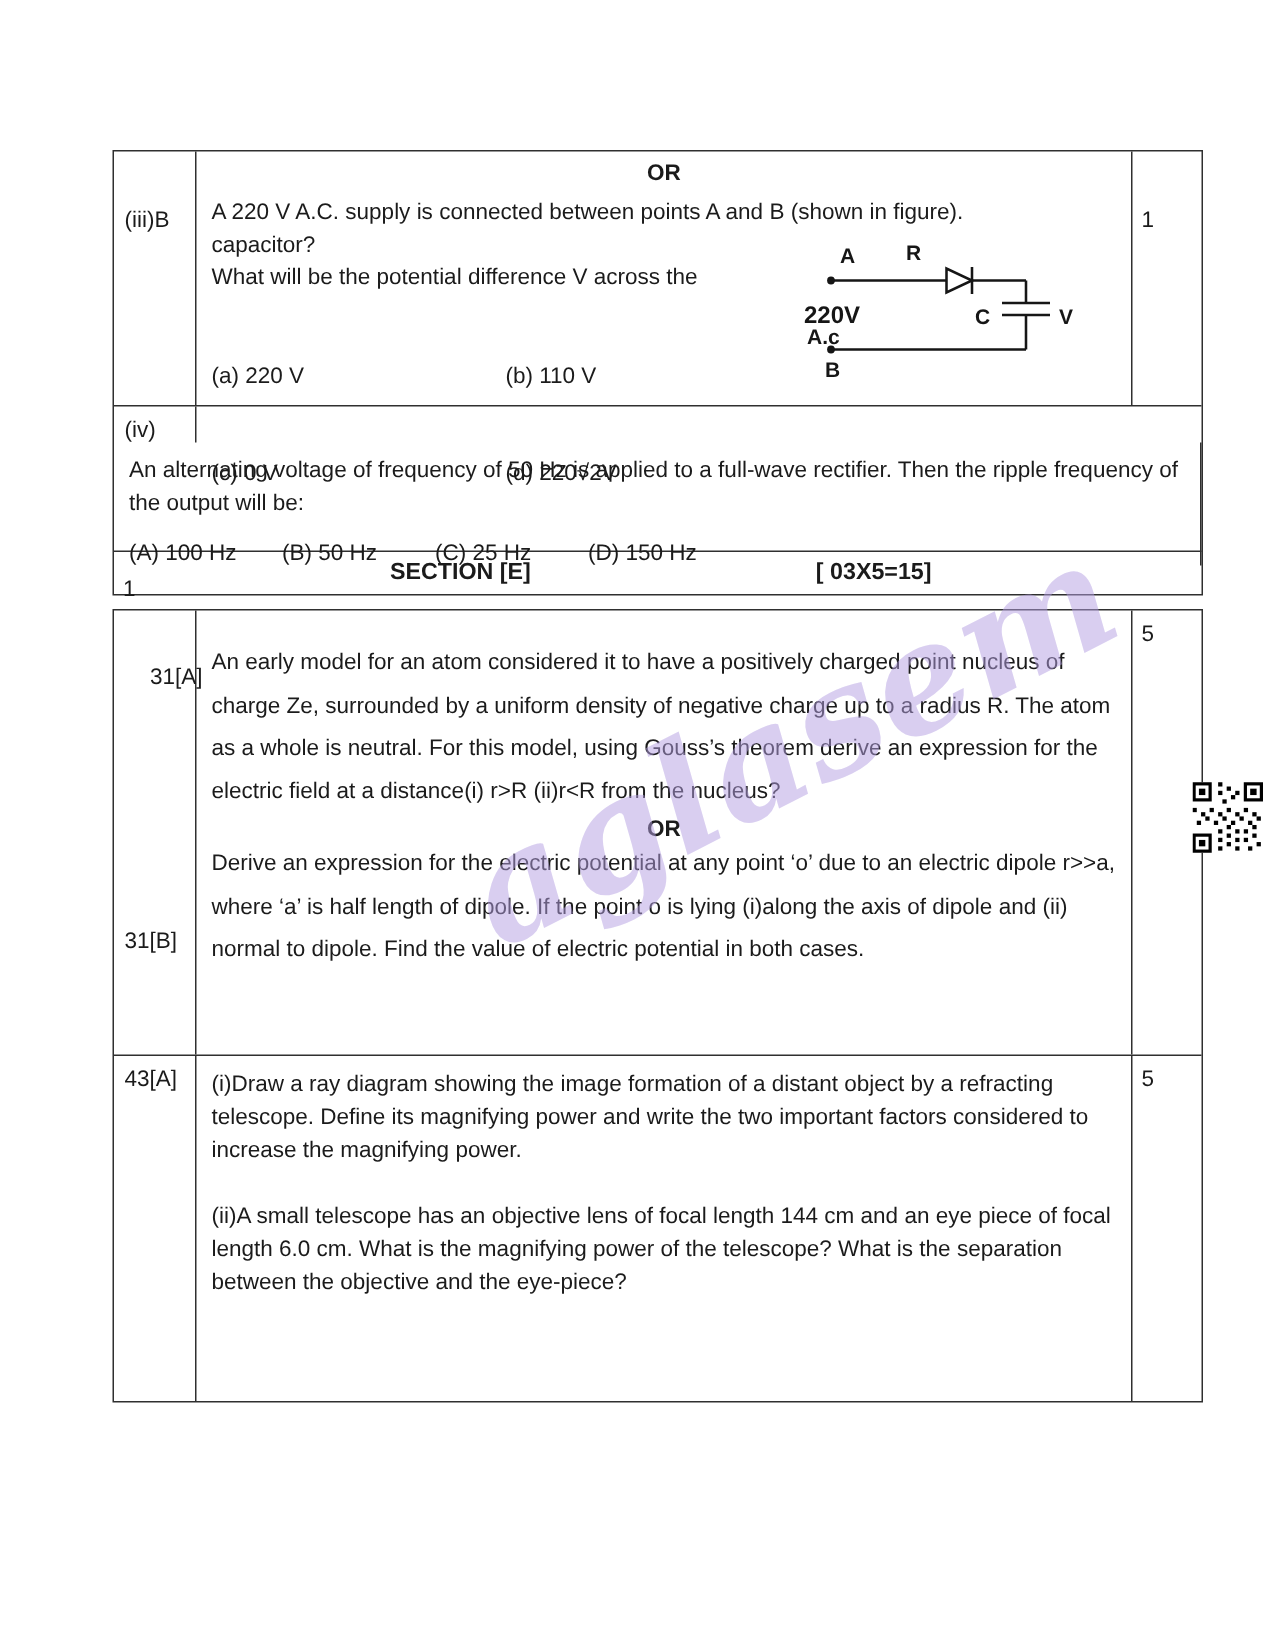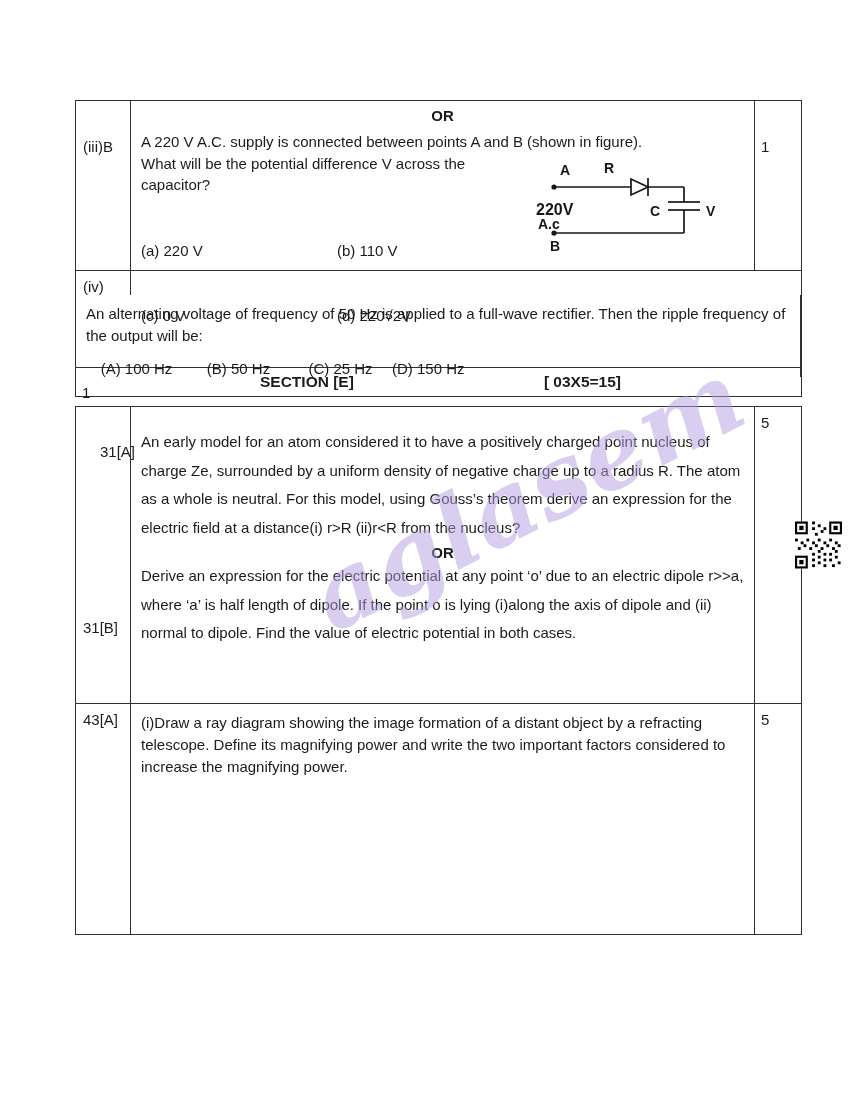--- a/index.html
+++ b/index.html
@@ -37,21 +37,21 @@
 
   .fig { position:absolute; left:405px; top:56px; }
   .fig .wire line, .fig .wire polygon { stroke:#161616; stroke-width:1.7; fill:none; }
   .fig circle { fill:#161616; }
   .figlbl { font-family:"Liberation Sans", sans-serif; font-weight:bold; font-size:14px; fill:#161616; }
   .figbig { font-size:16px; }
 
   .body2 { padding-top:8px; }
   .q2text { font-size:15px; line-height:21.5px; }
   .optline { margin-top:14px; font-size:15px; }
-  .optslot { display:inline-block; min-width:101px; margin-right:1px;text-align:center; }
+  .optslot { display:inline-block; min-width:101px; margin-right:1px; }
 
   .sect-title { margin-left:184px; }
   .sect-scheme { margin-left:190px; }
 
   .rel { position:relative; }
   .numA { position:absolute; top:36px; left:24px; }
   .numB { position:absolute; top:212px; left:7px; }
   .body4 { padding-top:21px; }
   .para { font-size:15px; line-height:28.5px; }
   .or4 { padding-top:2px; padding-bottom:1px; }
@@ -75,22 +75,22 @@
 
 <div class="sheet">
 
   <div class="tbl tbl-top">
 
     <div class="trow row1">
       <div class="cell numcol pt-lg">(iii)B</div>
       <div class="cell bodycol">
         <div class="orline">OR</div>
         <div class="tline mt7">A 220 V A.C. supply is connected between points A and B (shown in figure).</div>
+        <div class="tline">capacitor?</div>
         <div class="tline wline">What will be the potential difference V across the</div>
-        <div class="tline">capacitor?</div>
         <div class="optrow">
           <span class="optcell">(a) 220 V</span><span>(b) 110 V</span>
         </div>
         <div class="optrow">
           <span class="optcell">(c) 0 V</span><span>(d) 220√2V</span>
         </div>
         <svg class="fig" viewBox="0 0 205 100" width="205" height="100">
           <g class="wire">
             <line x1="18" y1="30" x2="95" y2="30"></line>
             <polygon points="95,22 95,38 112,30"></polygon>
@@ -146,20 +146,21 @@
         <div class="orline or4">OR</div>
         <p class="para">Derive an expression for the electric potential at any point ‘o’ due to an electric dipole r&gt;&gt;a, where ‘a’ is half length of dipole. If the point o is lying (i)along the axis of dipole and (ii) normal to dipole. Find the value of electric potential in both cases.</p>
       </div>
       <div class="cell markscol pt-sm">5</div>
     </div>
 
     <div class="trow row5">
       <div class="cell numcol pt-sm">43[A]</div>
       <div class="cell bodycol body5">
         <p class="para5 gap">(i)Draw a ray diagram showing the image formation of a distant object by a refracting telescope. Define its magnifying power and write the two important factors considered to increase the magnifying power.</p>
+        <p class="para5">(ii)A small telescope has an objective lens of focal length 144 cm and an eye piece of focal length 6.0 cm. What is the magnifying power of the telescope? What is the separation between the objective and the eye-piece?</p>
       </div>
       <div class="cell markscol pt-sm">5</div>
     </div>
 
   </div>
 
   <div class="watermark">aglasem</div>
 
   <div class="qr">
     <svg viewBox="0 0 33 33">

